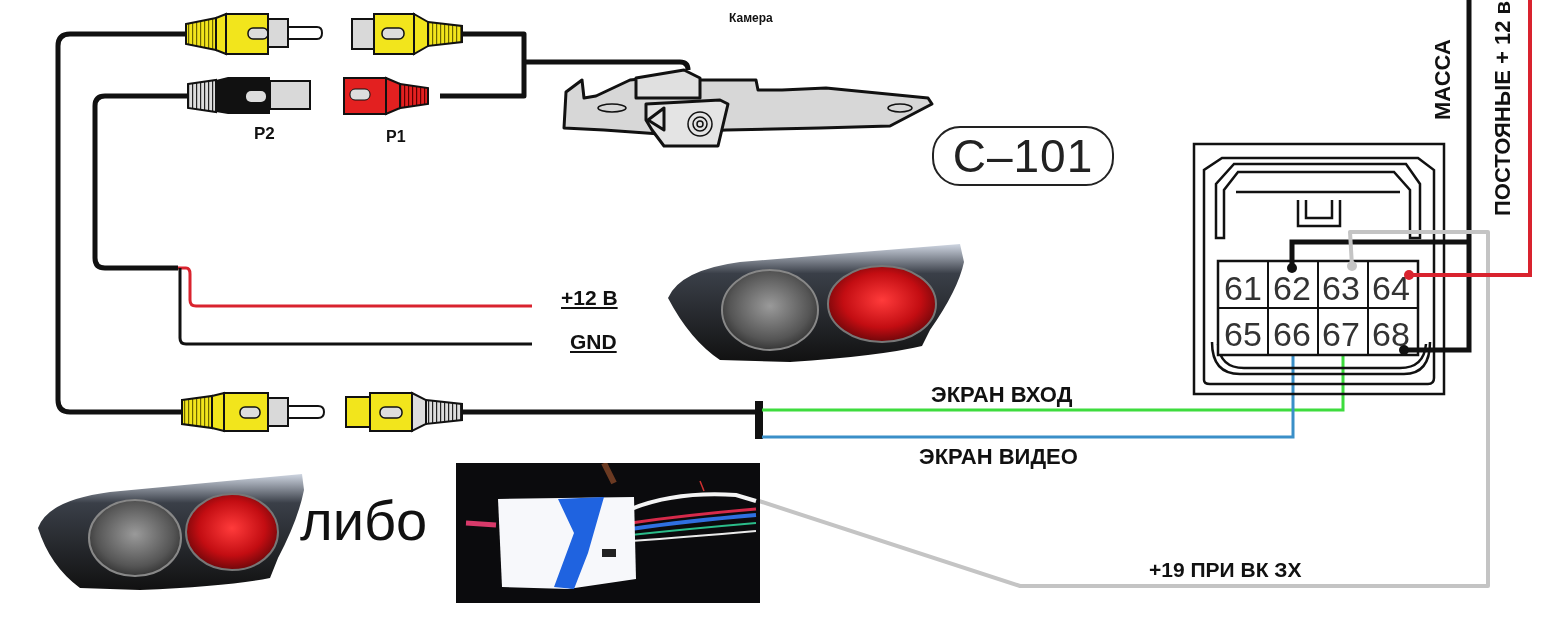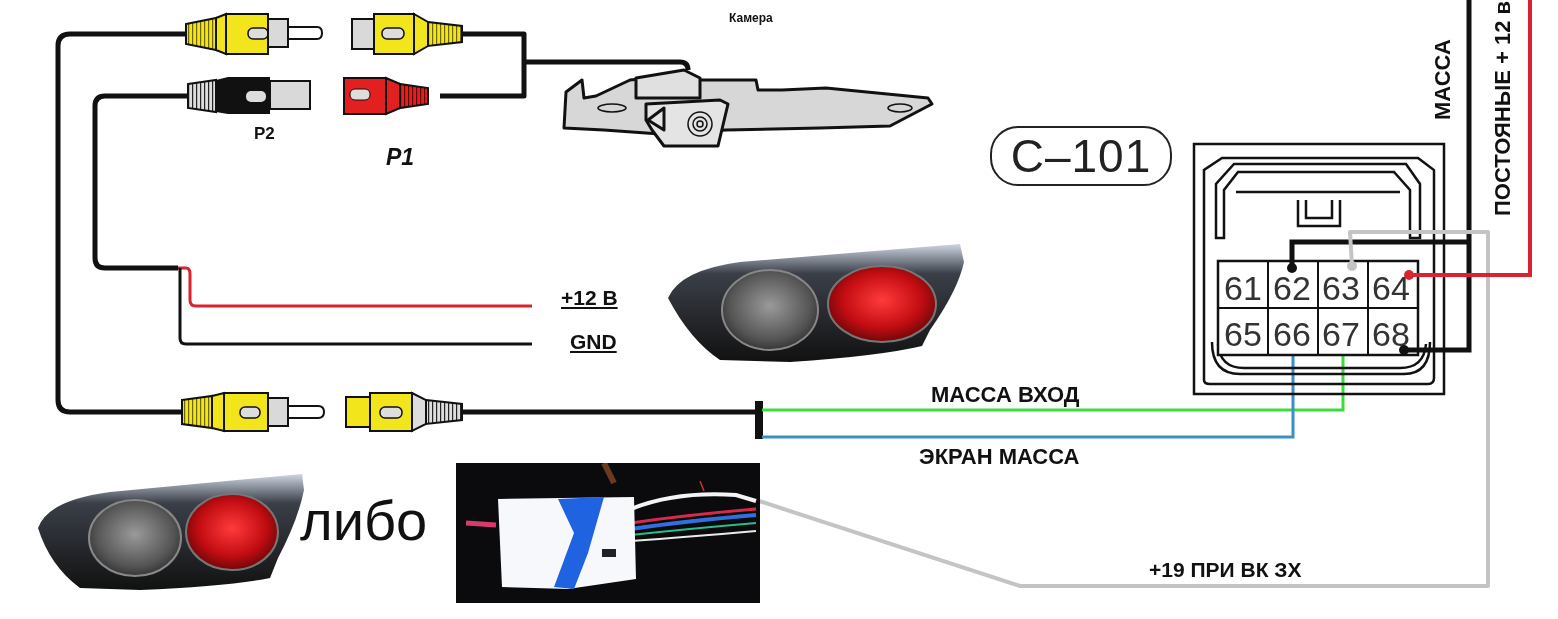--- a/index.html
+++ b/index.html
@@ -1,20 +1,20 @@
 <!DOCTYPE html>
 <html><head>
   <meta charset="utf-8">
   <style>
     html, body { margin: 0; padding: 0; background: #ffffff; }
     body { width: 1558px; height: 619px; position: relative; overflow: hidden; font-family: "Liberation Sans", sans-serif; }
     #diagram { position: absolute; left: 0; top: 0; width: 1558px; height: 619px; }
     .lbl { position: absolute; font-family: "Liberation Sans", sans-serif; font-weight: bold; color: #111; white-space: nowrap; }
     .vert { position: absolute; transform: rotate(-90deg); transform-origin: left top; font-family: "Liberation Sans", sans-serif; font-weight: bold; color: #111; white-space: nowrap; }
-    .conn-title { position: absolute; left: 990px; top: 126px; width: 182px; height: 60px; border: 2px solid #222; border-radius: 28px; box-sizing: border-box; display: flex; align-items: center; justify-content: center; font-family: "Liberation Sans", sans-serif; font-size: 46px; color: #222; letter-spacing: 1px; }
+    .conn-title { position: absolute; left: 932px; top: 126px; width: 182px; height: 60px; border: 2px solid #222; border-radius: 28px; box-sizing: border-box; display: flex; align-items: center; justify-content: center; font-family: "Liberation Sans", sans-serif; font-size: 46px; color: #222; letter-spacing: 1px; }
     .photo { position: absolute; left: 456px; top: 463px; width: 304px; height: 140px; background: #0c0c0e; overflow: hidden; }
     .pin-num { font-family: "Liberation Sans", sans-serif; font-size: 34px; fill: #333; }
     .libo { position: absolute; left: 300px; top: 488px; font-family: Liberation Sans, sans-serif; font-size: 56px; color: #111; }
   </style>
 </head>
 <body>
 
 <svg id="diagram" width="1558" height="619" viewBox="0 0 1558 619" xmlns="http://www.w3.org/2000/svg">
   <defs>
     <radialGradient id="redLens" cx="50%" cy="45%" r="60%">
@@ -184,25 +184,25 @@
   <circle cx="1352" cy="266" r="5" fill="#c4c4c4"></circle>
 
   <g fill="none" stroke="#d9232e" stroke-width="4">
     <path d="M1409,275 L1530,275 L1530,0"></path>
   </g>
   <circle cx="1409" cy="275" r="5" fill="#d9232e"></circle>
 </svg>
 
 <div class="lbl" style="left:729px; top:11px; font-size:12px;">Камера</div>
 <div class="lbl" style="left:247px; top:124px; font-size:17px;margin-left:7px;">P2</div>
-<div class="lbl" style="left:386px; top:144px; font-size:23px;font-style:italic;">P1</div>
+<div class="lbl" style="left:386px; top:128px; font-size:16px;">P1</div>
 <div class="lbl" style="left:561px; top:286px; font-size:21px;text-decoration:underline;">+12 В</div>
 <div class="lbl" style="left:570px; top:330px; font-size:21px;text-decoration:underline;">GND</div>
-<div class="lbl" style="left:931px; top:382px; font-size:22px;">МАССА ВХОД</div>
-<div class="lbl" style="left:919px; top:444px; font-size:22px;">ЭКРАН МАССА</div>
+<div class="lbl" style="left:931px; top:382px; font-size:22px;">ЭКРАН ВХОД</div>
+<div class="lbl" style="left:919px; top:444px; font-size:22px;">ЭКРАН ВИДЕО</div>
 <div class="lbl" style="left:1149px; top:558px; font-size:21px;">+19 ПРИ ВК ЗХ</div>
 
 <div class="conn-title">C–101</div>
 
 <div class="vert" style="left:1430px; top:120px; font-size:22px;">МАССА</div>
 <div class="vert" style="left:1490px; top:216px; font-size:22px;">ПОСТОЯНЫЕ + 12 в</div>
 
 <div class="libo">либо</div>
 
 <div class="photo">

